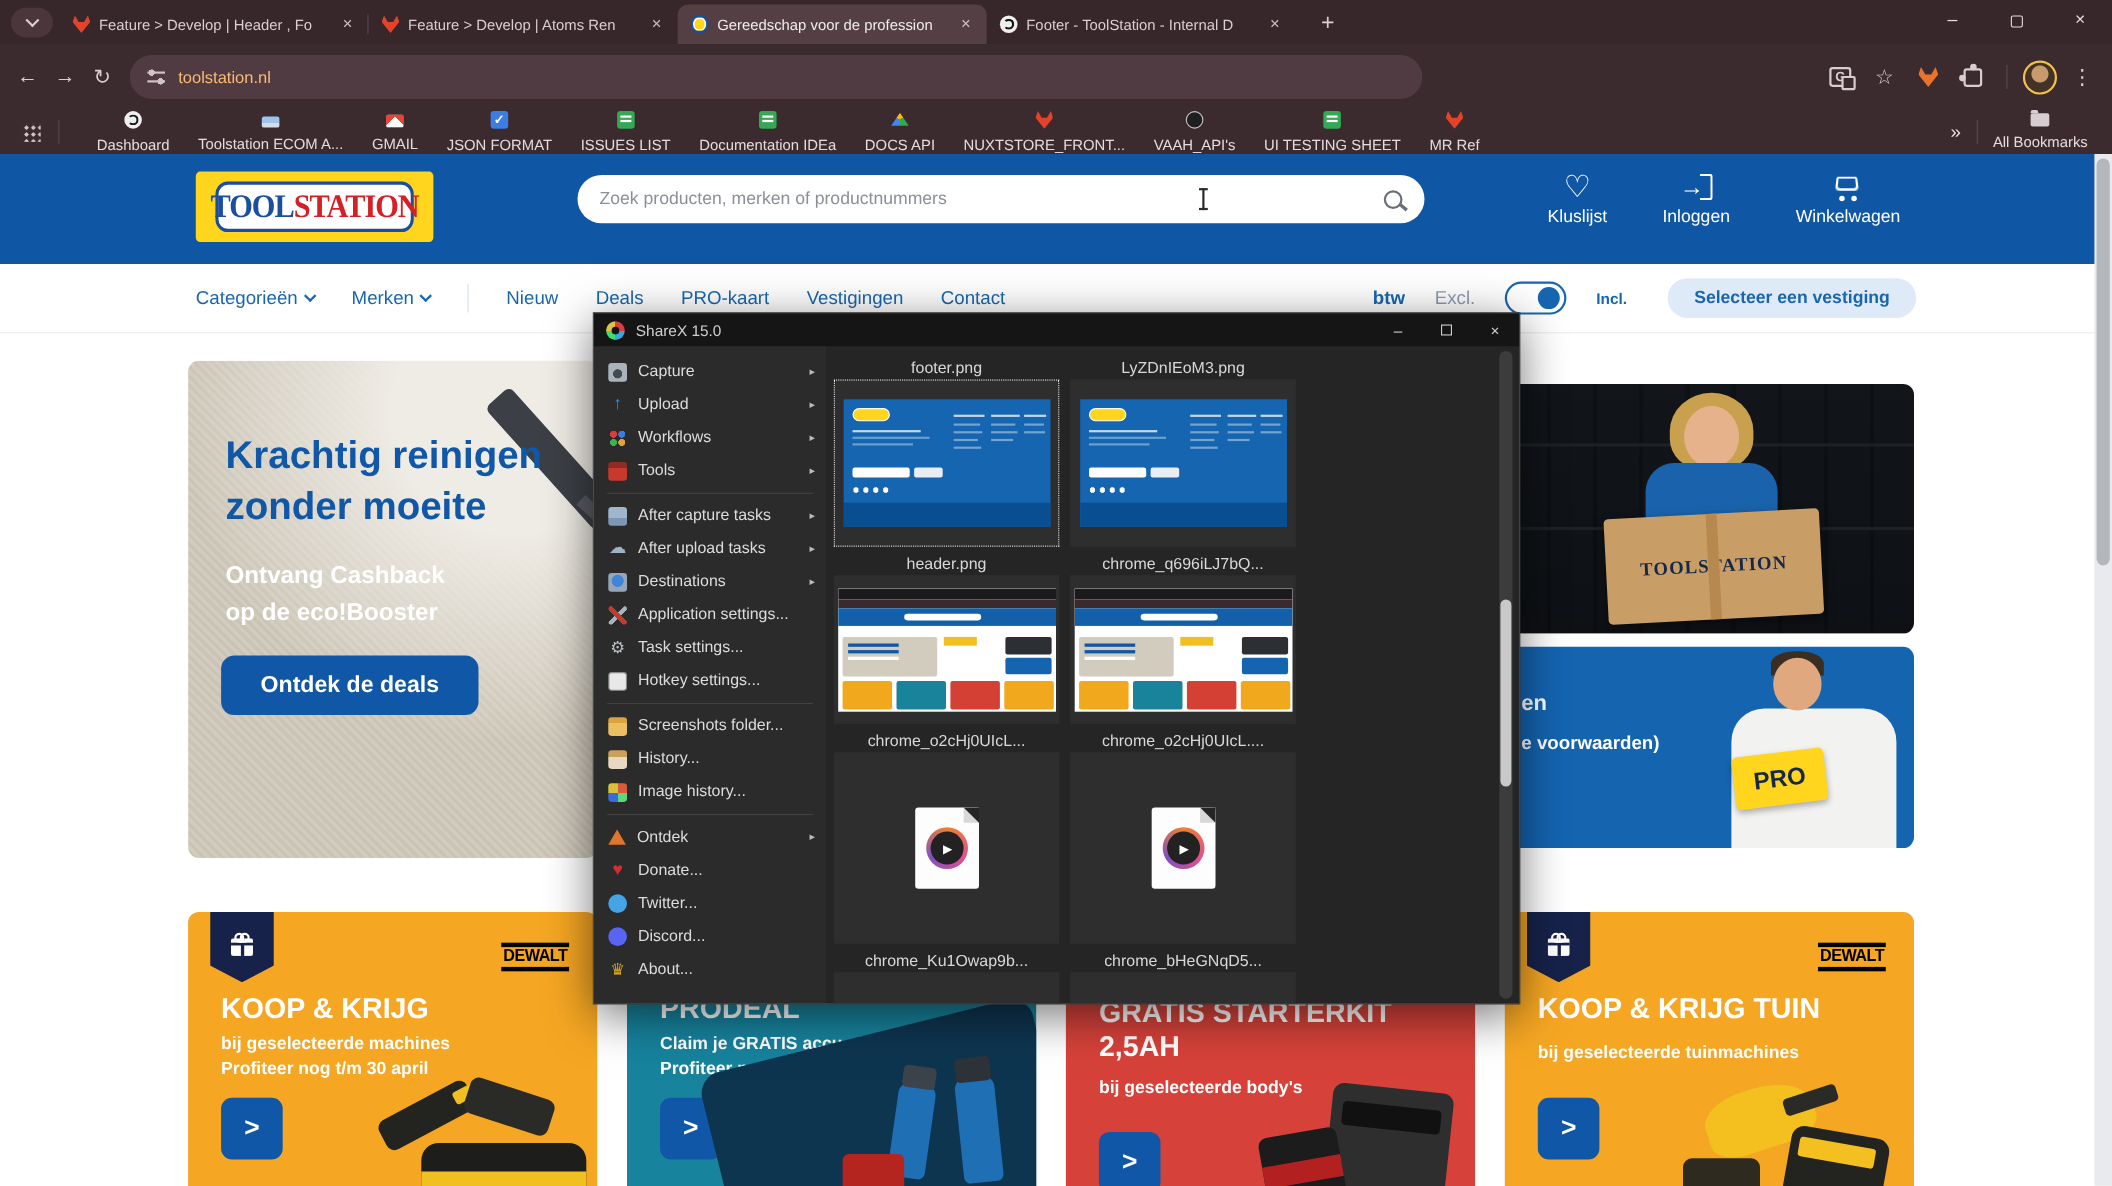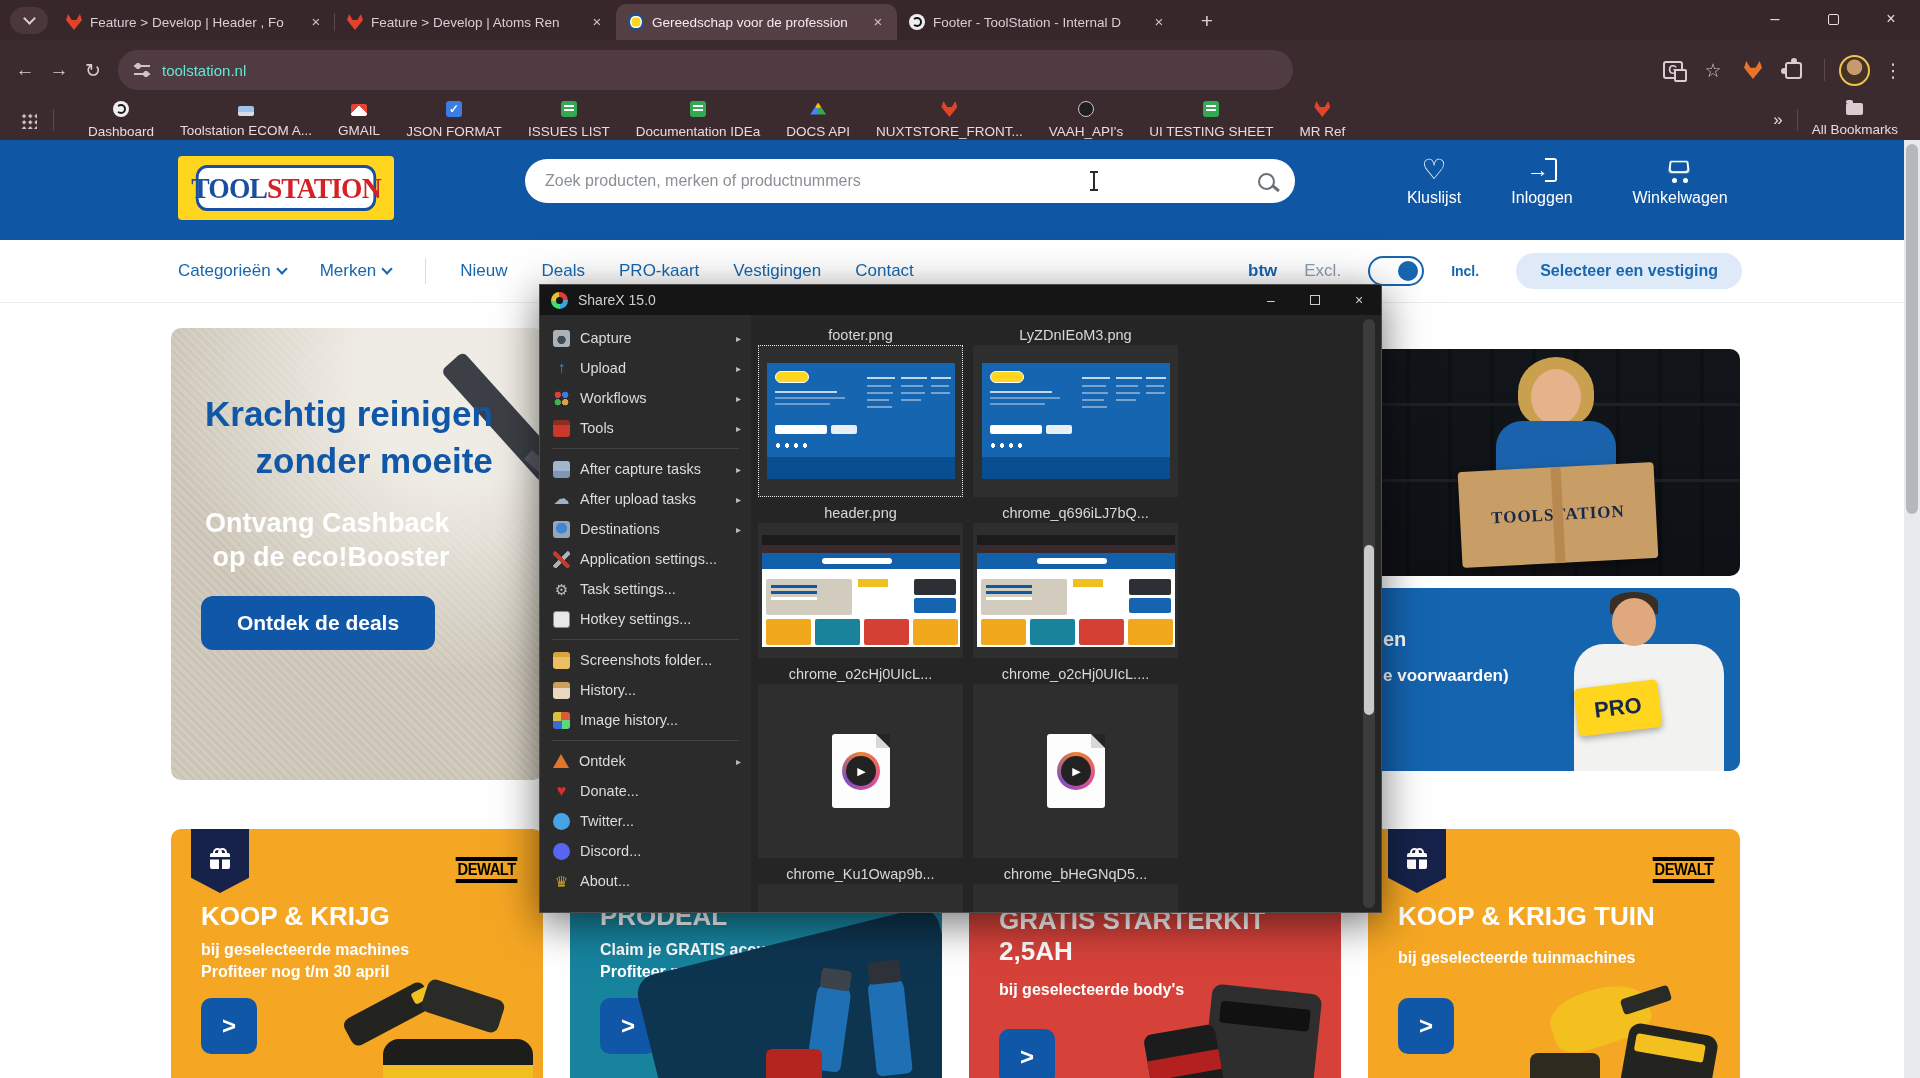--- a/index.html
+++ b/index.html
@@ -28,21 +28,21 @@
   .fav-confluence::after{ content:""; position:absolute; inset:3px; border-radius:50%; border:2.5px solid #141414; border-left-color:transparent; }
   .newtab { margin-left:14px; color:#d9ced2; font-size:21px; width:30px; height:30px; text-align:center; line-height:28px; border-radius:50%; margin-bottom:3px;}
   #wincontrols { position:absolute; right:0; top:0; height:38px; display:flex; }
   #wincontrols .wc { width:58px; height:38px; display:flex; align-items:center; justify-content:center; color:#e8dde0; font-size:16px; }
   .wc .boxglyph { width:11px; height:11px; border:1.5px solid #e8dde0; border-radius:2px; }
 
   #toolbar { position:absolute; top:40px; left:0; width:1920px; height:60px; background:#3b2a2e; display:flex; align-items:center; }
   .tbtn { width:34px; height:34px; border-radius:50%; display:flex; align-items:center; justify-content:center;
           color:#d8cdd0; font-size:19px; flex:none; }
   #urlbar { margin-left:8px; width:1175px; height:40px; border-radius:20px; background:#4f3b41; display:flex; align-items:center;
-            padding:0 16px; gap:12px; color:#5eead4; font-size:15px;text-align:center; }
+            padding:0 16px; gap:12px; color:#fdba74; font-size:15px;text-align:center; }
   .tune-ic { width:16px; height:14px; background:
       linear-gradient(#cfc3c7 0 0) 0 2px/16px 2px no-repeat,
       linear-gradient(#cfc3c7 0 0) 0 10px/16px 2px no-repeat,
       radial-gradient(circle 3px at 4px 3px, #cfc3c7 95%, transparent),
       radial-gradient(circle 3px at 12px 11px, #cfc3c7 95%, transparent); }
   #toolbar .right { margin-left:auto; display:flex; align-items:center; gap:6px; padding-right:10px; }
   .gtrans { width:20px; height:18px; border:2px solid #d8cdd0; border-radius:3px; color:#d8cdd0;
             font-size:12px; font-weight:bold; text-align:center; line-height:14px; position:relative; }
   .gtrans::after{ content:""; position:absolute; right:-6px; bottom:-5px; width:9px; height:9px; background:#3b2a2e; border:2px solid #d8cdd0; border-radius:2px;}
   .ext-fox { width:18px; height:18px; background:#e8732a; clip-path:polygon(50% 100%, 0 38%, 13% 0, 35% 38%, 65% 38%, 87% 0, 100% 38%); }
@@ -123,25 +123,25 @@
   .incl { color:#1766b0; font-weight:bold; font-size:14px; }
   .toggle { width:56px; height:30px; border:2px solid #1766b0; border-radius:15px; background:#fff; position:relative; }
   .toggle .knob { position:absolute; right:4px; top:3px; width:20px; height:20px; border-radius:50%; background:#1766b0; }
   .storebtn { height:36px; padding:0 24px; background:#dfeaf8; color:#1766b0; font-weight:bold; font-size:16px;
               border-radius:18px; display:flex; align-items:center; }
 
   
   #hero { position:absolute; left:171px; top:328px; width:372px; height:452px; border-radius:10px; overflow:hidden;
           background:
             radial-gradient(circle at 80% 10%, #efece5 0 22%, transparent 60%),
-            repeating-linear-gradient(45deg, #d2ccbf 0 3px, #cbc4b6 3px 6px); text-align: right; }
+            repeating-linear-gradient(45deg, #d2ccbf 0 3px, #cbc4b6 3px 6px); }
   .nozzle { position:absolute; right:-34px; top:74px; width:150px; height:30px; background:#3c4046; border-radius:6px; transform:rotate(48deg); }
   .nozzle::after{ content:""; position:absolute; right:-60px; top:10px; width:90px; height:12px; background:#585d64; transform:rotate(-6deg);}
   #hero h1 { position:absolute; left:34px; top:62px; color:#1157a8; font-size:35px; line-height:47px; font-weight:bold; }
-  #hero h2 { position:absolute; left:34px; top:178px; color:#fff; font-size:27px; line-height:34px; font-weight:bold; }
+  #hero h2 { position:absolute; left:34px; top:178px; color:#fff; font-size:22px; line-height:34px; font-weight:bold; }
   #hero .cta { position:absolute; left:30px; top:268px; width:234px; height:54px; background:#1157a8; color:#fff;
                border-radius:12px; display:flex; align-items:center; justify-content:center; font-size:21px; font-weight:bold; }
 
   
   #photocard { position:absolute; left:1368px; top:349px; width:372px; height:227px; border-radius:10px; overflow:hidden;
      background: repeating-linear-gradient(90deg, #2c3035 0 38px, #23262a 38px 42px),
                  linear-gradient(#33383e, #282c31); background-blend-mode:overlay; }
   #photocard .shelfline { position:absolute; left:0; width:100%; height:3px; background:#1d2024; }
   .woman-hair { position:absolute; left:150px; top:8px; width:76px; height:70px; border-radius:50% 50% 40% 40%; background:#c9a04e; }
   .woman-face { position:absolute; left:163px; top:20px; width:50px; height:56px; border-radius:50%; background:#e6b28c; }

